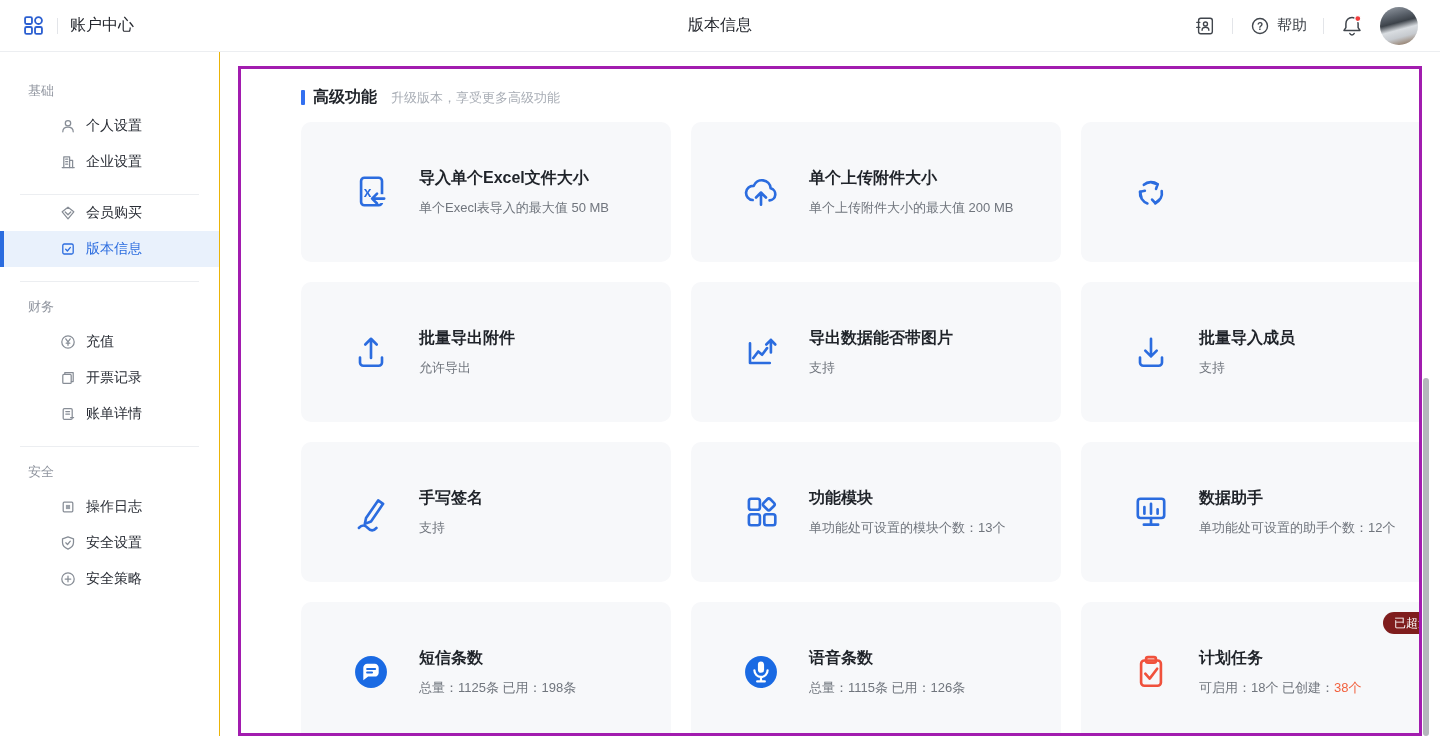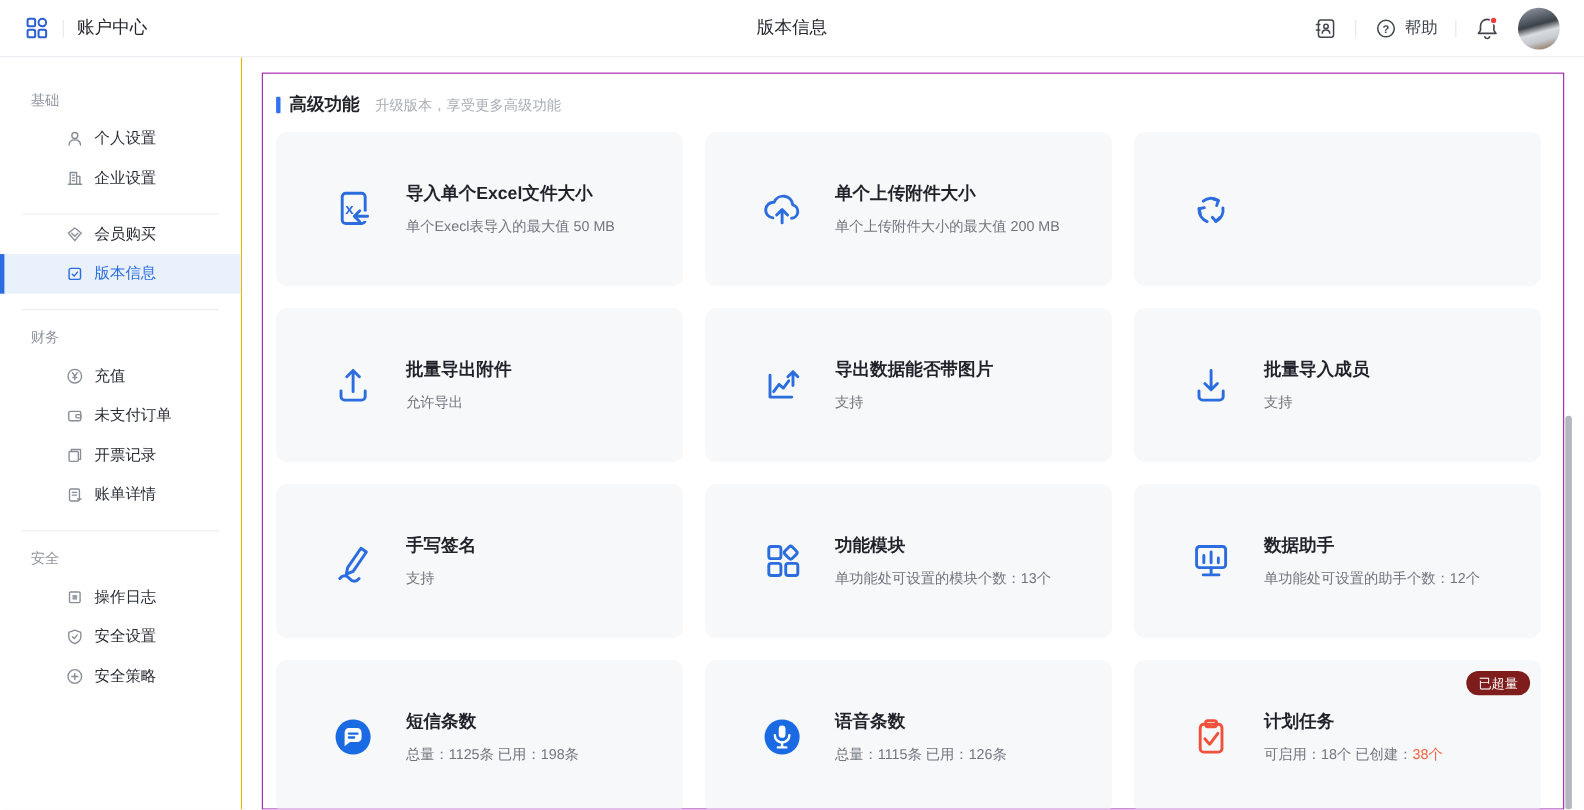--- a/index.html
+++ b/index.html
@@ -26,21 +26,21 @@
   .side-header{padding:16px 0 8px 28px;font-size:13px;color:#8f949e;}
   .side-item{height:36px;display:flex;align-items:center;gap:10px;padding-left:60px;
     font-size:14px;color:#2a2e36;cursor:pointer;position:relative;}
   .side-item svg{flex:0 0 16px;}
   .side-item.active{background:#e9f1fc;color:#2b6cdf;}
   .side-item.active::before{content:"";position:absolute;left:0;top:0;bottom:0;width:4px;background:#2b6cdf;}
   .side-divider{height:1px;background:#eceef1;margin:14px 20px 0 20px;}
 
   .main{flex:1;position:relative;background:#fff;min-width:0;}
   .panel{position:absolute;left:18px;right:18px;top:14px;bottom:0;
-    border:1px solid #a21caf;background:#fff;overflow:hidden;}
+    border:3px solid #a21caf;background:#fff;overflow:hidden;padding-left:48px;}
   .panel-header{display:flex;align-items:baseline;margin:18px 0 0 12px;}
   .ph-bar{width:4px;height:15px;background:#3370f0;border-radius:1px;margin-right:8px;align-self:center;}
   .ph-title{font-size:16px;font-weight:700;color:#1f2329;}
   .ph-sub{margin-left:14px;font-size:13px;color:#a8adb5;}
 
   .cards{display:grid;grid-template-columns:repeat(3,370px);gap:20px;margin:14px 0 0 12px;}
   .card{width:370px;height:140px;background:#f7f8fa;border-radius:10px;position:relative;
     display:flex;align-items:center;padding:0 20px 0 48px;}
   .card-icon{flex:0 0 44px;width:44px;height:44px;margin-right:26px;}
   .card-title{font-size:16px;font-weight:700;color:#1f2329;margin-bottom:10px;}
@@ -164,29 +164,20 @@
 
       <div class="side-header">财务</div>
       <div class="side-item">
         <svg width="16" height="16" viewBox="0 0 16 16">
           <g class="si">
               <circle cx="8" cy="8" r="6.2"></circle>
               <path d="M5.8 4.8 L8 7.8 l2.2 -3 M8 7.8 V11.3 M6.2 9.2 h3.6"></path>
             </g>
         </svg>
         <span>充值</span>
-      </div>
-      <div class="side-item">
-        <svg width="16" height="16" viewBox="0 0 16 16">
-          <g class="si">
-              <rect x="2.5" y="4" width="11" height="8.5" rx="1.5"></rect>
-              <rect x="9" y="6.9" width="4.5" height="3" rx="1"></rect>
-            </g>
-        </svg>
-        <span>未支付订单</span>
       </div>
       <div class="side-item">
         <svg width="16" height="16" viewBox="0 0 16 16">
           <g class="si">
               <path d="M4.8 4.4 V2.6 h8.4 v9 h-1.8"></path>
               <rect x="2.8" y="4.4" width="8.4" height="9" rx="1"></rect>
             </g>
         </svg>
         <span>开票记录</span>
       </div>

